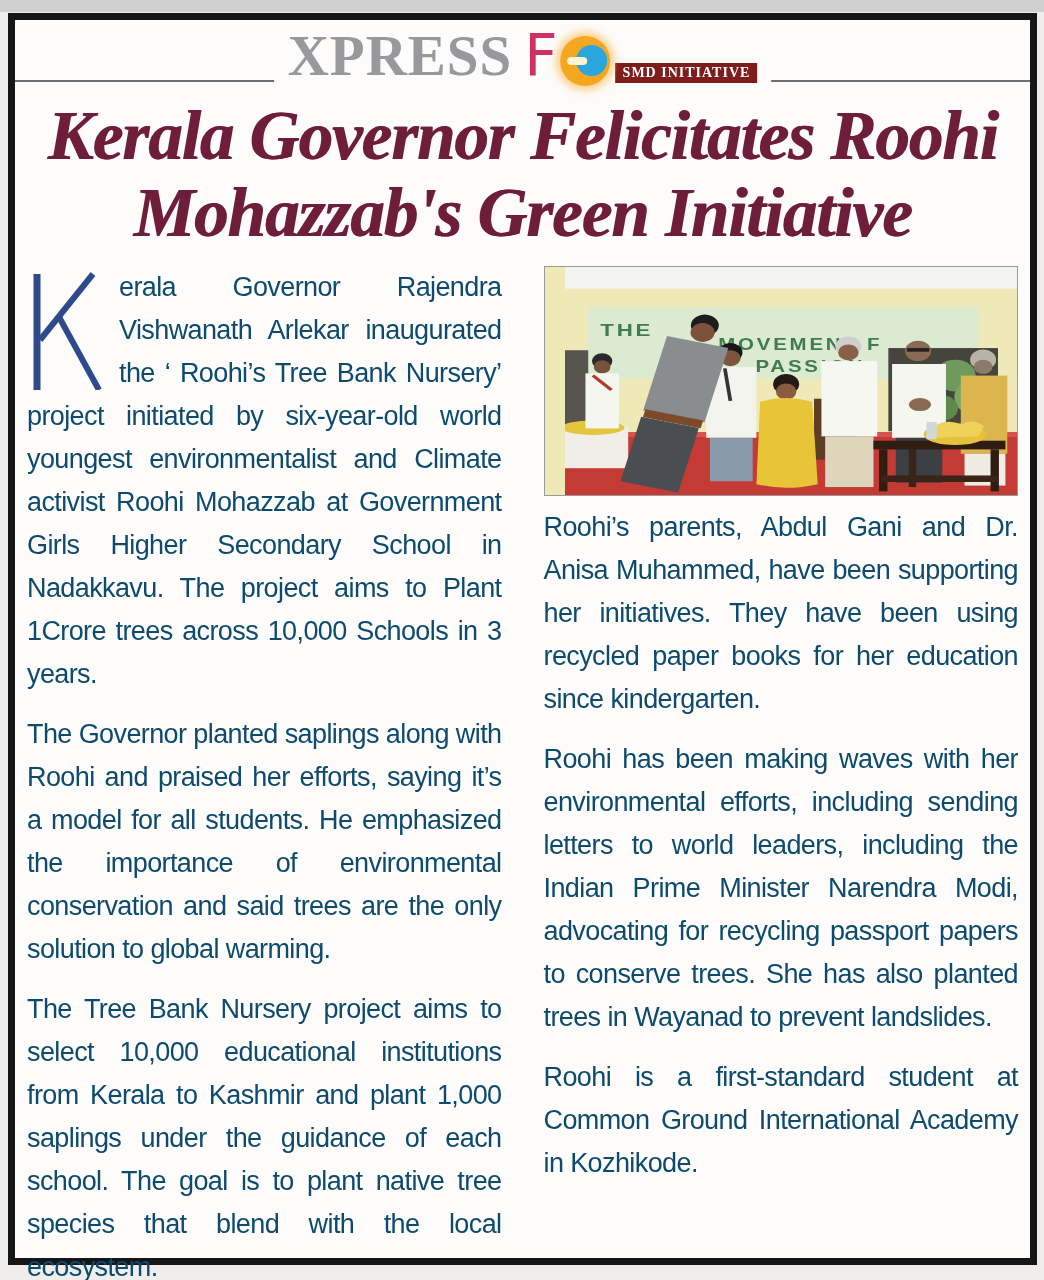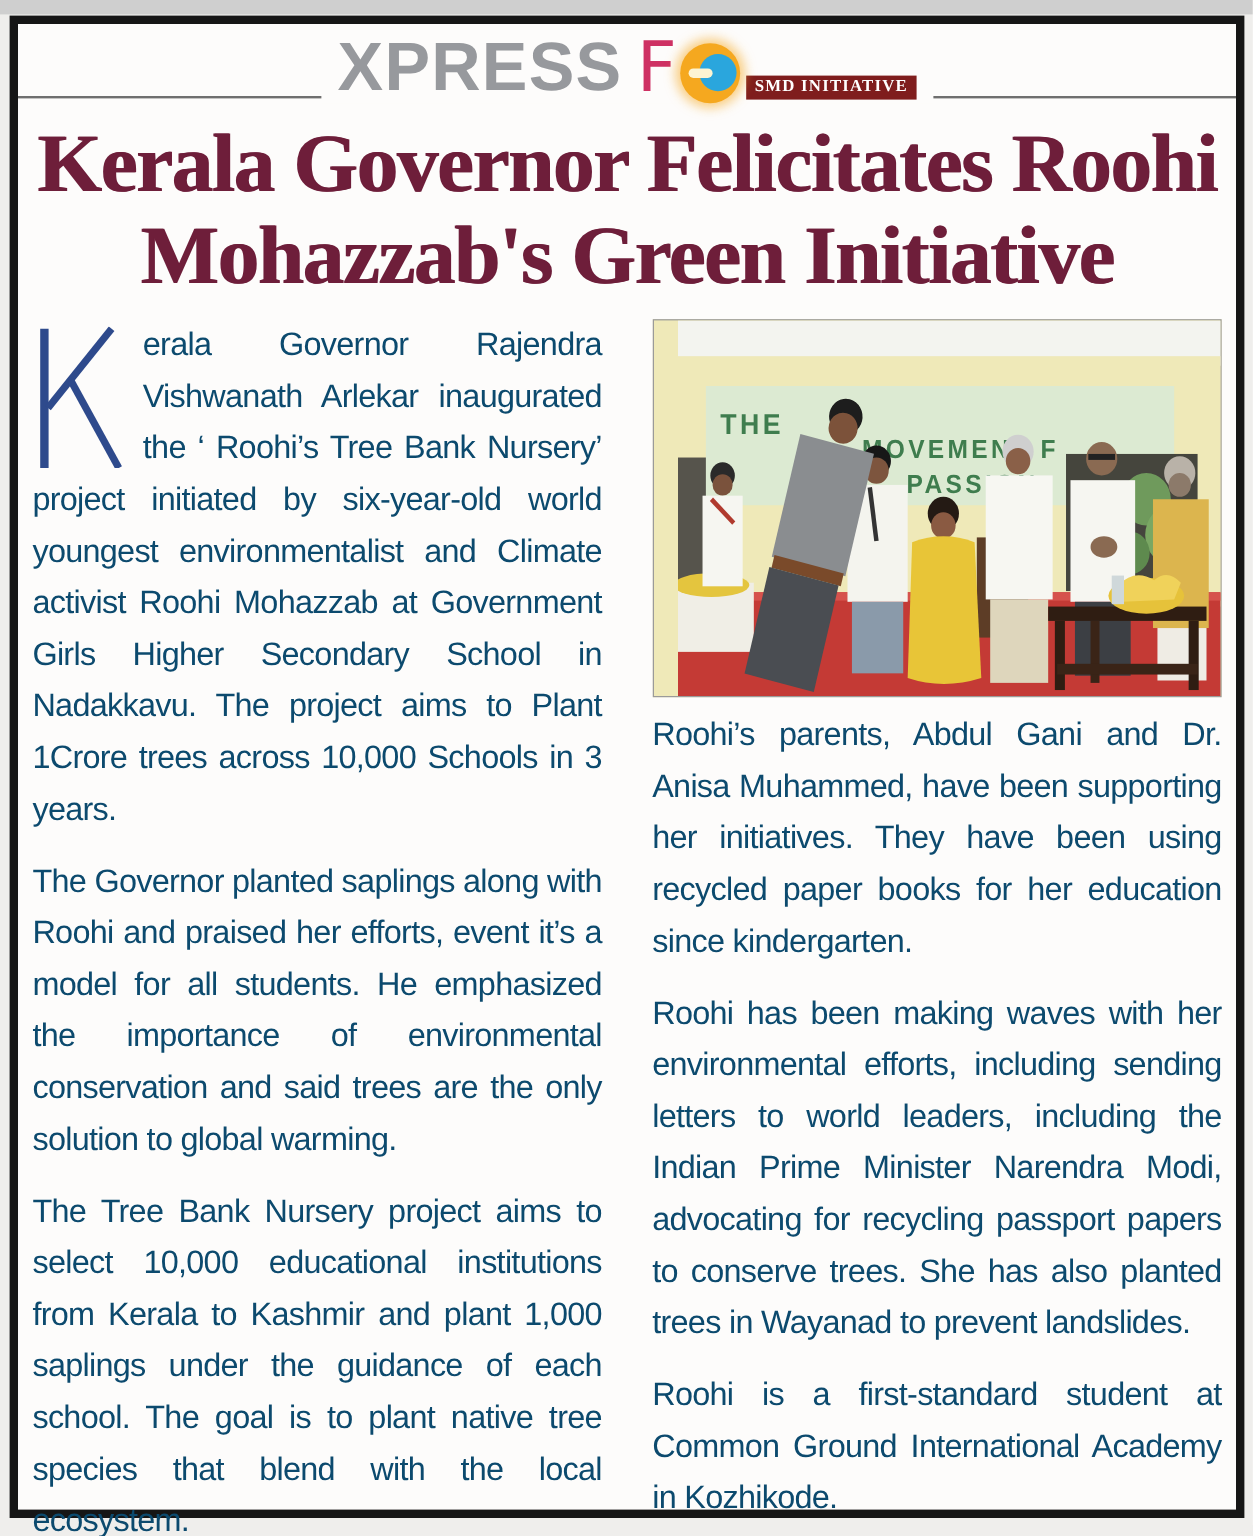--- a/index.html
+++ b/index.html
@@ -18,58 +18,58 @@
   }
   
   .header{position:relative;height:64px;}
   .header-rule{position:absolute;left:-12px;right:-12px;top:54px;height:2px;background:#6f6f6f;}
   .masthead{
     position:absolute;left:50%;transform:translateX(-50%);top:0;
     background:#fdfcfb;padding:0 14px;
     display:flex;align-items:flex-end;white-space:nowrap;z-index:2;
   }
   .mast-xpress{
-    font-family:Liberation Sans, sans-serif;font-weight:700;
+    font-family:Liberation Serif, serif;font-weight:700;
     font-size:57px;line-height:60px;color:#97999d;letter-spacing:1px;margin-right:12px;
   }
   .mast-focus{
     font-family:"DejaVu Sans", sans-serif;font-weight:400;
     font-size:58px;line-height:60px;color:#ce3163;letter-spacing:0px;
   }
   .logo-o{position:relative;display:inline-block;width:54px;height:54px;margin:0 1px -2px 1px;vertical-align:bottom;}
   .o-core{position:absolute;left:2px;top:2px;width:50px;height:50px;border-radius:50%;
     background:#f5a81f;box-shadow:0 0 9px 4px rgba(245,168,31,.55);}
   .o-blue{position:absolute;right:5px;top:11px;width:31px;height:31px;border-radius:50%;background:#2aa6dd;}
   .o-dash{position:absolute;left:9px;top:23px;width:20px;height:8px;border-radius:4px;background:#fdf4d2;}
   .smd-box{
     background:#7f1d1d;color:#ffffff;
     font-family:"Liberation Serif", serif;font-weight:700;
     font-size:14px;letter-spacing:1px;line-height:14px;
     padding:3px 7px;margin:0 0 3px 2px;
   }
   
   .headline{
     text-align:center;color:#6e1e3a;
-    font-family:"Liberation Serif", serif;font-weight:700;
+    font-family:"Liberation Serif", serif;font-style:italic;font-weight:700;
     font-size:69px;line-height:77px;letter-spacing:-1px;
     padding:8px 0 10px 0;
     text-shadow:1px 0 0 #6e1e3a;
   }
   
   .columns{display:flex;gap:42px;margin-top:4px;}
   .col{flex:1;min-width:0;}
   .col p{
     margin:0 0 17px 0;
     font-size:27px;line-height:43px;letter-spacing:-0.6px;
     color:#0c4a6e;text-align:justify;
   }
   .dropcap-wrap{float:left;width:80px;height:118px;margin:6px 12px 0 0;}
   
   .photo{
-    width:100%;height:315px;margin-bottom:10px;
+    width:100%;height:230px;margin-bottom:10px;
     border:1px solid #9a9a9a;box-sizing:border-box;
     background:#efe9b8;
     padding-left:20px;
   }
   .photo svg{display:block;width:100%;height:100%;}
   .photo-banner-text{
     font-family:"Liberation Sans", sans-serif;font-weight:700;
     fill:#3f7d4e;letter-spacing:3px;
   }
 </style>
@@ -105,21 +105,21 @@
       <p>
         <span class="dropcap-wrap">
           <svg viewBox="0 0 80 118" width="80" height="118" aria-hidden="true">
             <line x1="10" y1="2" x2="10" y2="118" stroke="#2e4a8c" stroke-width="7"></line>
             <line x1="66" y1="2" x2="13" y2="68" stroke="#2e4a8c" stroke-width="6"></line>
             <line x1="32" y1="45" x2="72" y2="118" stroke="#2e4a8c" stroke-width="6"></line>
           </svg>
         </span>
         <span>erala Governor Rajendra Vishwanath Arlekar inaugurated the ‘ Roohi’s Tree Bank Nursery’ project initiated by six-year-old world youngest environmentalist and Climate activist Roohi Mohazzab at Government Girls Higher Secondary School in Nadakkavu. The project aims to Plant 1Crore trees across 10,000 Schools in 3 years.</span>
       </p>
-      <p>The Governor planted saplings along with Roohi and praised her efforts, event it’s a model for all students. He emphasized the importance of environmental conservation and said trees are the only solution to global warming.</p>
+      <p>The Governor planted saplings along with Roohi and praised her efforts, saying it’s a model for all students. He emphasized the importance of environmental conservation and said trees are the only solution to global warming.</p>
       <p>The Tree Bank Nursery project aims to select 10,000 educational institutions from Kerala to Kashmir and plant 1,000 saplings under the guidance of each school. The goal is to plant native tree species that blend with the local ecosystem.</p>
 
     </div>
 
     <div class="col">
 
       <div class="photo">
         <svg viewBox="0 0 487 315" preserveAspectRatio="none">
 
           <rect x="0" y="0" width="487" height="38" fill="#f3f4ef"></rect>

